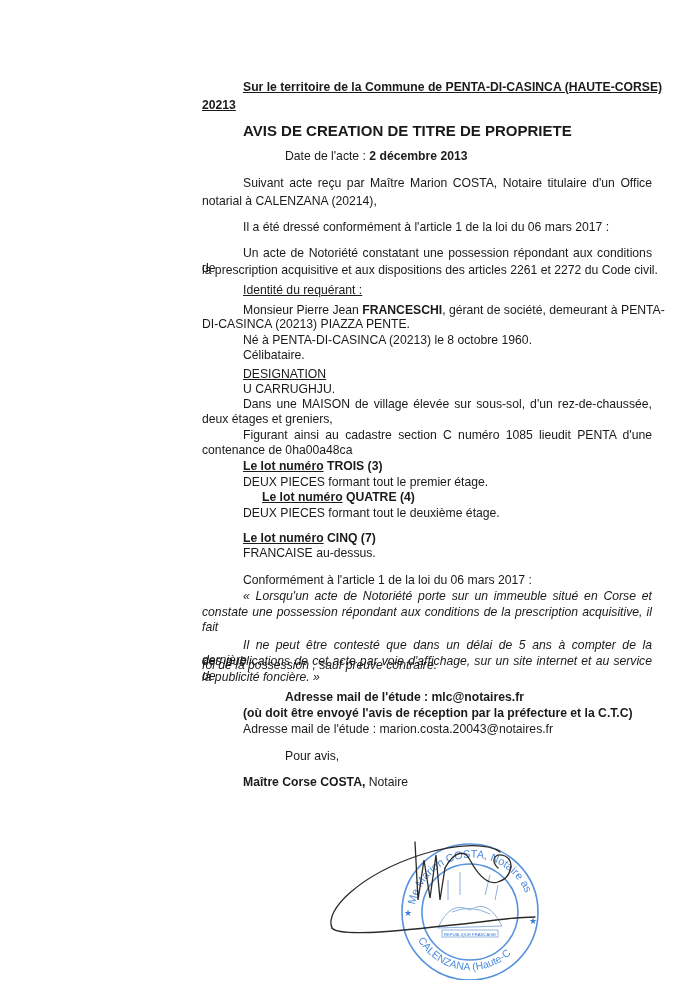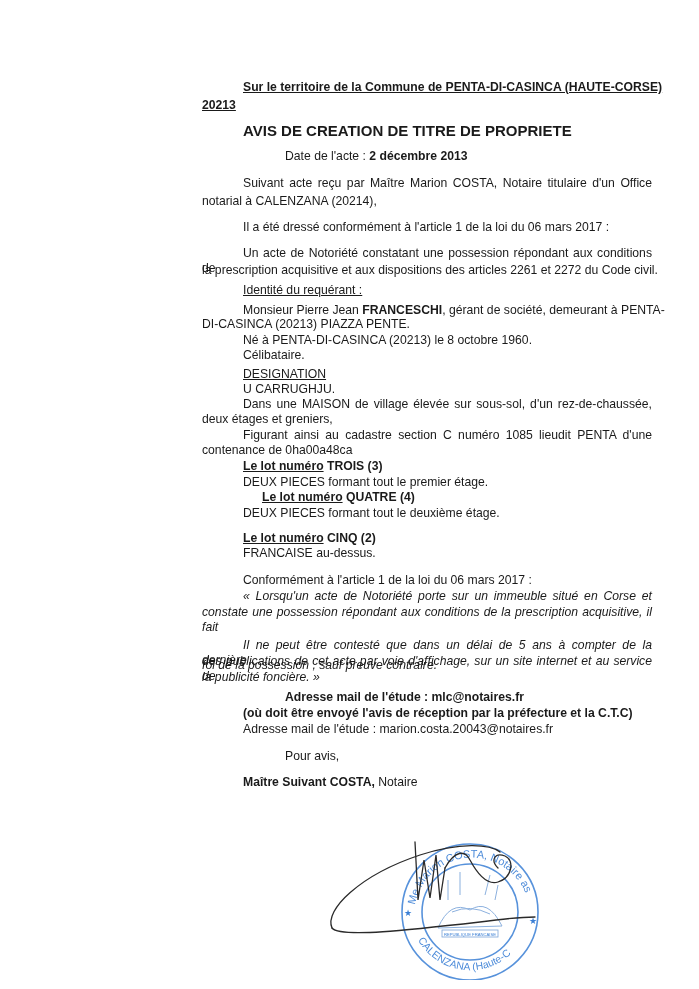--- a/index.html
+++ b/index.html
@@ -47,39 +47,39 @@
   <span class="u">Le lot numéro</span><span> TROIS  (3)</span>
 </div>
 <div class="ln" style="left:243px; top:475px;">DEUX PIECES formant tout le premier étage.</div>
 
 <div class="ln b" style="left:243px; top:490px;padding-left:19px;">
   <span class="u">Le lot numéro</span><span> QUATRE  (4)</span>
 </div>
 <div class="ln" style="left:243px; top:506px;">DEUX PIECES formant tout le deuxième étage.</div>
 
 <div class="ln b" style="left:243px; top:531px;">
-  <span class="u">Le lot numéro</span><span> CINQ  (2)</span>
+  <span class="u">Le lot numéro</span><span> CINQ  (7)</span>
 </div>
 <div class="ln" style="left:243px; top:546px;">FRANCAISE au-dessus.</div>
 
 <div class="ln" style="left:243px; top:573px;">Conformément à l'article 1 de la loi du 06 mars 2017 :</div>
 <div class="just i" style="top:589px; text-indent:41px;">«  Lorsqu'un acte de Notoriété porte sur un immeuble situé en Corse et</div>
 <div class="just i" style="top:605px;">constate une possession répondant aux conditions de la prescription acquisitive, il fait</div>
 <div class="ln i" style="left:202px; top:658px;">foi de la possession , sauf preuve contraire.</div>
 <div class="just i" style="top:638px; text-indent:41px;">Il ne peut être contesté que dans un délai de 5 ans à compter de la dernière</div>
 <div class="just i" style="top:654px;">des publications de cet acte par voie d'affichage, sur un site internet et au service de</div>
 <div class="ln i" style="left:202px; top:670px;">la publicité foncière. »</div>
 
 <div class="ln b" style="left:285px; top:690px;">Adresse mail de l'étude : mlc@notaires.fr</div>
 <div class="ln b" style="left:243px; top:706px;">(où doit être envoyé l'avis de réception par la préfecture et la C.T.C)</div>
 <div class="ln" style="left:243px; top:722px;">Adresse mail de l'étude : marion.costa.20043@notaires.fr</div>
 
 <div class="ln" style="left:285px; top:749px;">Pour avis,</div>
 <div class="ln" style="left:243px; top:775px;">
-  <span class="b">Maître Suivant COSTA,</span><span> Notaire</span>
+  <span class="b">Maître Corse COSTA,</span><span> Notaire</span>
 </div>
 
 <div class="stamp">
   <svg width="240" height="180" viewBox="0 0 240 180" xmlns="http://www.w3.org/2000/svg">
     <defs>
       <path id="arcTop" d="M 95 105 A 58 58 0 0 1 205 92"></path>
       <path id="arcBot" d="M 98 140 A 60 60 0 0 0 190 155"></path>
     </defs>
     <g fill="none" stroke="#3a7fd5" stroke-width="1.6" opacity="0.85">
       <circle cx="150" cy="112" r="68"></circle>

